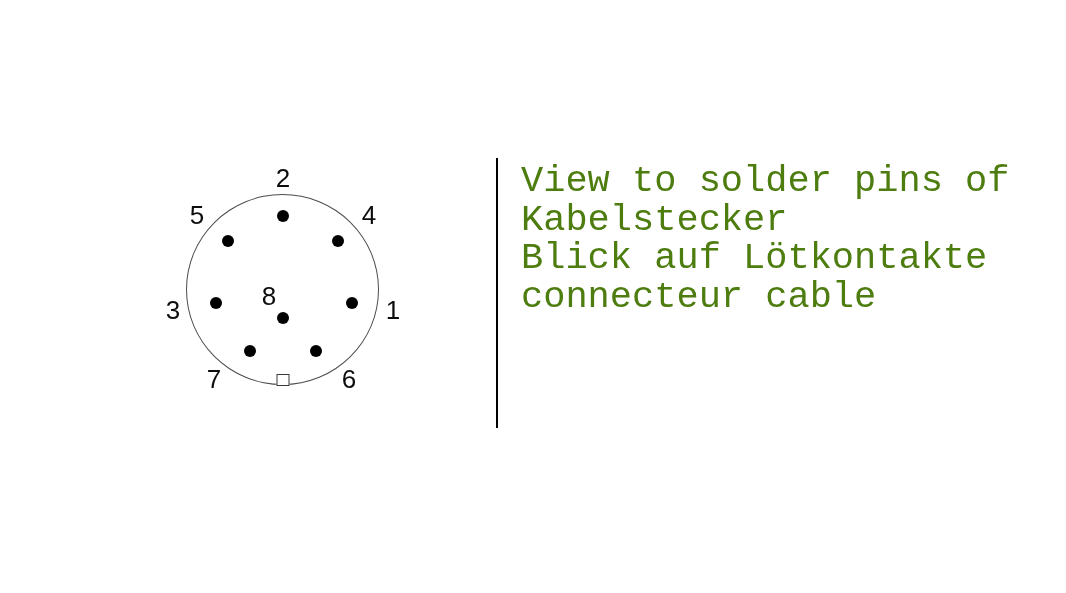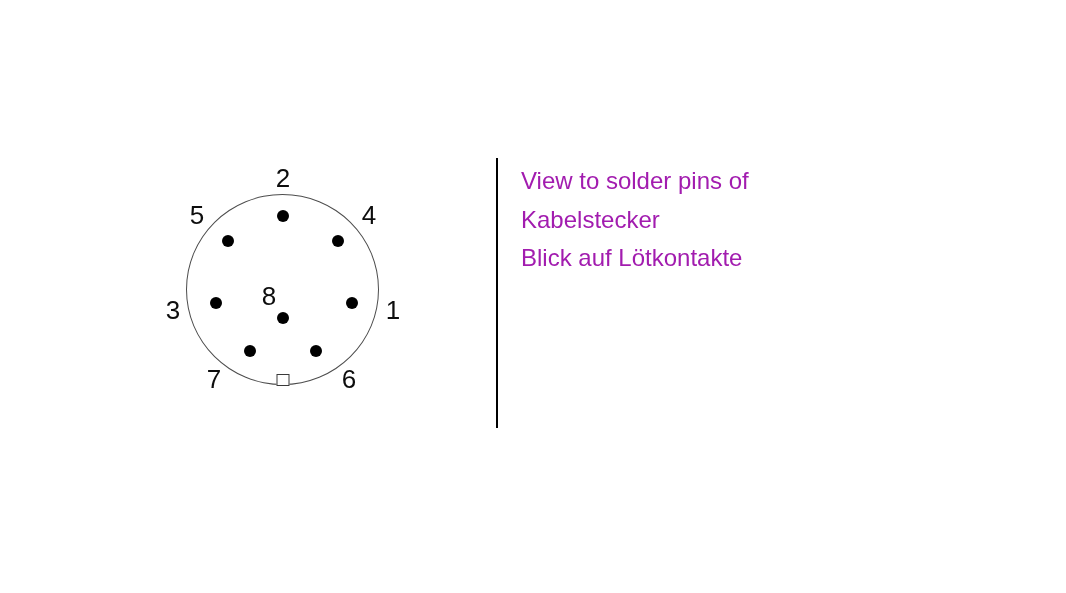--- a/index.html
+++ b/index.html
@@ -69,24 +69,24 @@
     width: 2px;
     height: 270px;
     background: #000000;
   }
   
   .caption {
     position: absolute;
     left: 521px;
     top: 162px;
     width: 520px;
-    font-family: Liberation Sans, sans-serif;
-    font-size: 24px;
+    font-family: Liberation Mono, monospace;
+    font-size: 37px;
     line-height: 38.5px;
-    color: #a21caf;
+    color: #4d7c0f;
   }
   .caption-line {
     white-space: nowrap;
   }
 </style>
 </head>
 <body>
 
 <div class="page">
 
@@ -119,15 +119,16 @@
 
     <div class="keying-notch"></div>
   </div>
 
   <div class="divider"></div>
 
   <div class="caption">
     <div class="caption-line">View to solder pins of</div>
     <div class="caption-line">Kabelstecker</div>
     <div class="caption-line">Blick auf Lötkontakte</div>
+    <div class="caption-line">connecteur cable</div>
   </div>
 
 </div>
 
 </body></html>

